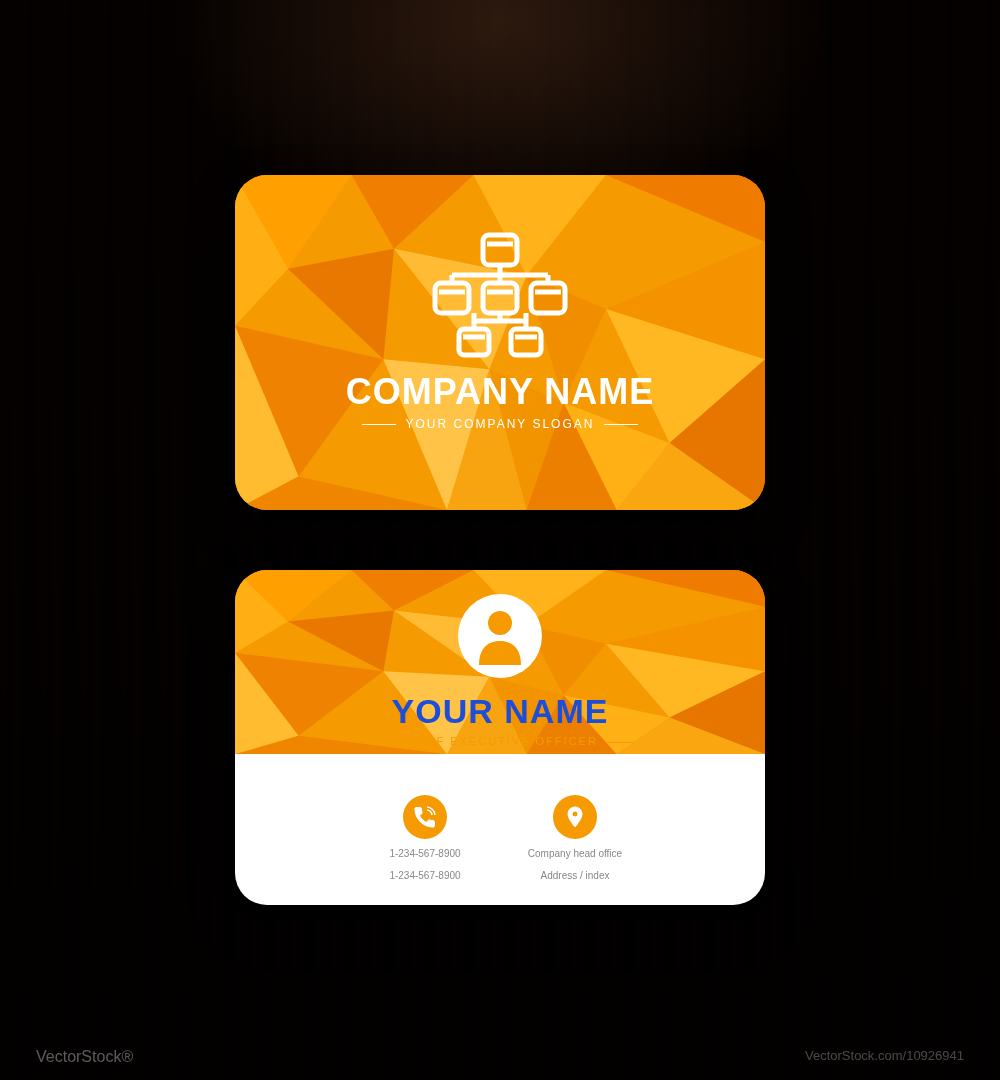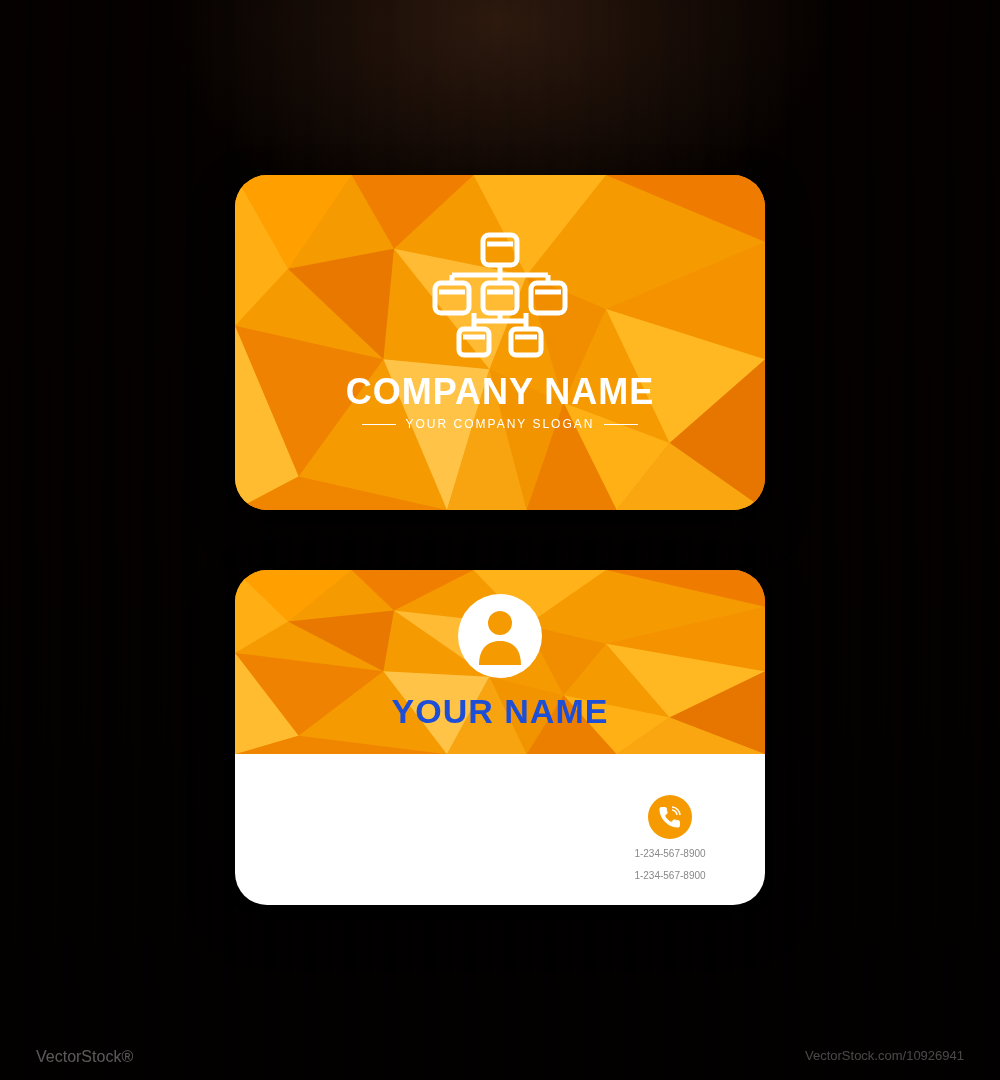--- a/index.html
+++ b/index.html
@@ -119,21 +119,21 @@
   .avatar {
     position:absolute; top:24px; left:50%; transform:translateX(-50%);
     width:84px; height:84px; border-radius:50%;
     background:#fff;
     display:flex; align-items:center; justify-content:center;
   }
   .avatar svg{ width:50px; height:58px; }
 
   .contacts {
     position:absolute; left:0; right:0; bottom:22px;
-    display:flex; justify-content:flex-end; padding:0 20px;
+    display:flex; justify-content:center; padding:0 20px;
   }
   .contact {
     display:flex; flex-direction:column; align-items:center; gap:8px;
     width:150px;
   }
   .contact .ico {
     width:44px; height:44px; border-radius:50%;
     background:#f59a00;
     display:flex; align-items:center; justify-content:center;
   }
@@ -241,31 +241,41 @@
   <div class="back-bottom"></div>
 
   <div class="avatar">
     <svg viewBox="0 0 50 58">
       <circle cx="25" cy="16" r="12" fill="#f59a00"></circle>
       <path d="M4 58 C4 40 14 34 25 34 C36 34 46 40 46 58 Z" fill="#f59a00"></path>
     </svg>
   </div>
 
   <div class="back-name">YOUR NAME</div>
+  <div class="back-title">CHIEF EXECUTIVE OFFICER</div>
 
   <div class="contacts">
     <div class="contact">
       <div class="ico">
         <svg viewBox="0 0 24 24">
             <path fill="#fff" d="M6.6 10.8c1.4 2.8 3.8 5.2 6.6 6.6l2.2-2.2c.3-.3.7-.4 1.1-.3 1.2.4 2.5.6 3.8.6.6 0 1.1.5 1.1 1.1V21c0 .6-.5 1.1-1.1 1.1C10.1 22.1 1.9 13.9 1.9 3.7 1.9 3.1 2.4 2.6 3 2.6h4.4c.6 0 1.1.5 1.1 1.1 0 1.3.2 2.6.6 3.8.1.4 0 .8-.3 1.1L6.6 10.8z"></path>
             <path stroke="#fff" stroke-width="1.5" fill="none" d="M14 5c2 0 5 2 5 5 M14 2c4 0 8 4 8 8"></path>
           </svg>
       </div>
       <span>1-234-567-8900</span>
       <span>1-234-567-8900</span>
     </div>
+    <div class="contact">
+      <div class="ico">
+        <svg viewBox="0 0 24 24">
+            <path fill="#fff" d="M12 2C8 2 5 5 5 9c0 5 7 13 7 13s7-8 7-13c0-4-3-7-7-7zm0 10a3 3 0 1 1 0-6 3 3 0 0 1 0 6z"></path>
+          </svg>
+      </div>
+      <span>Company head office</span>
+      <span>Address / index</span>
+    </div>
   </div>
 </div>
 
 <div class="watermarks">
   <span>VectorStock®</span>
   <span class="right">VectorStock.com/10926941</span>
 </div>
 
 </body></html>

